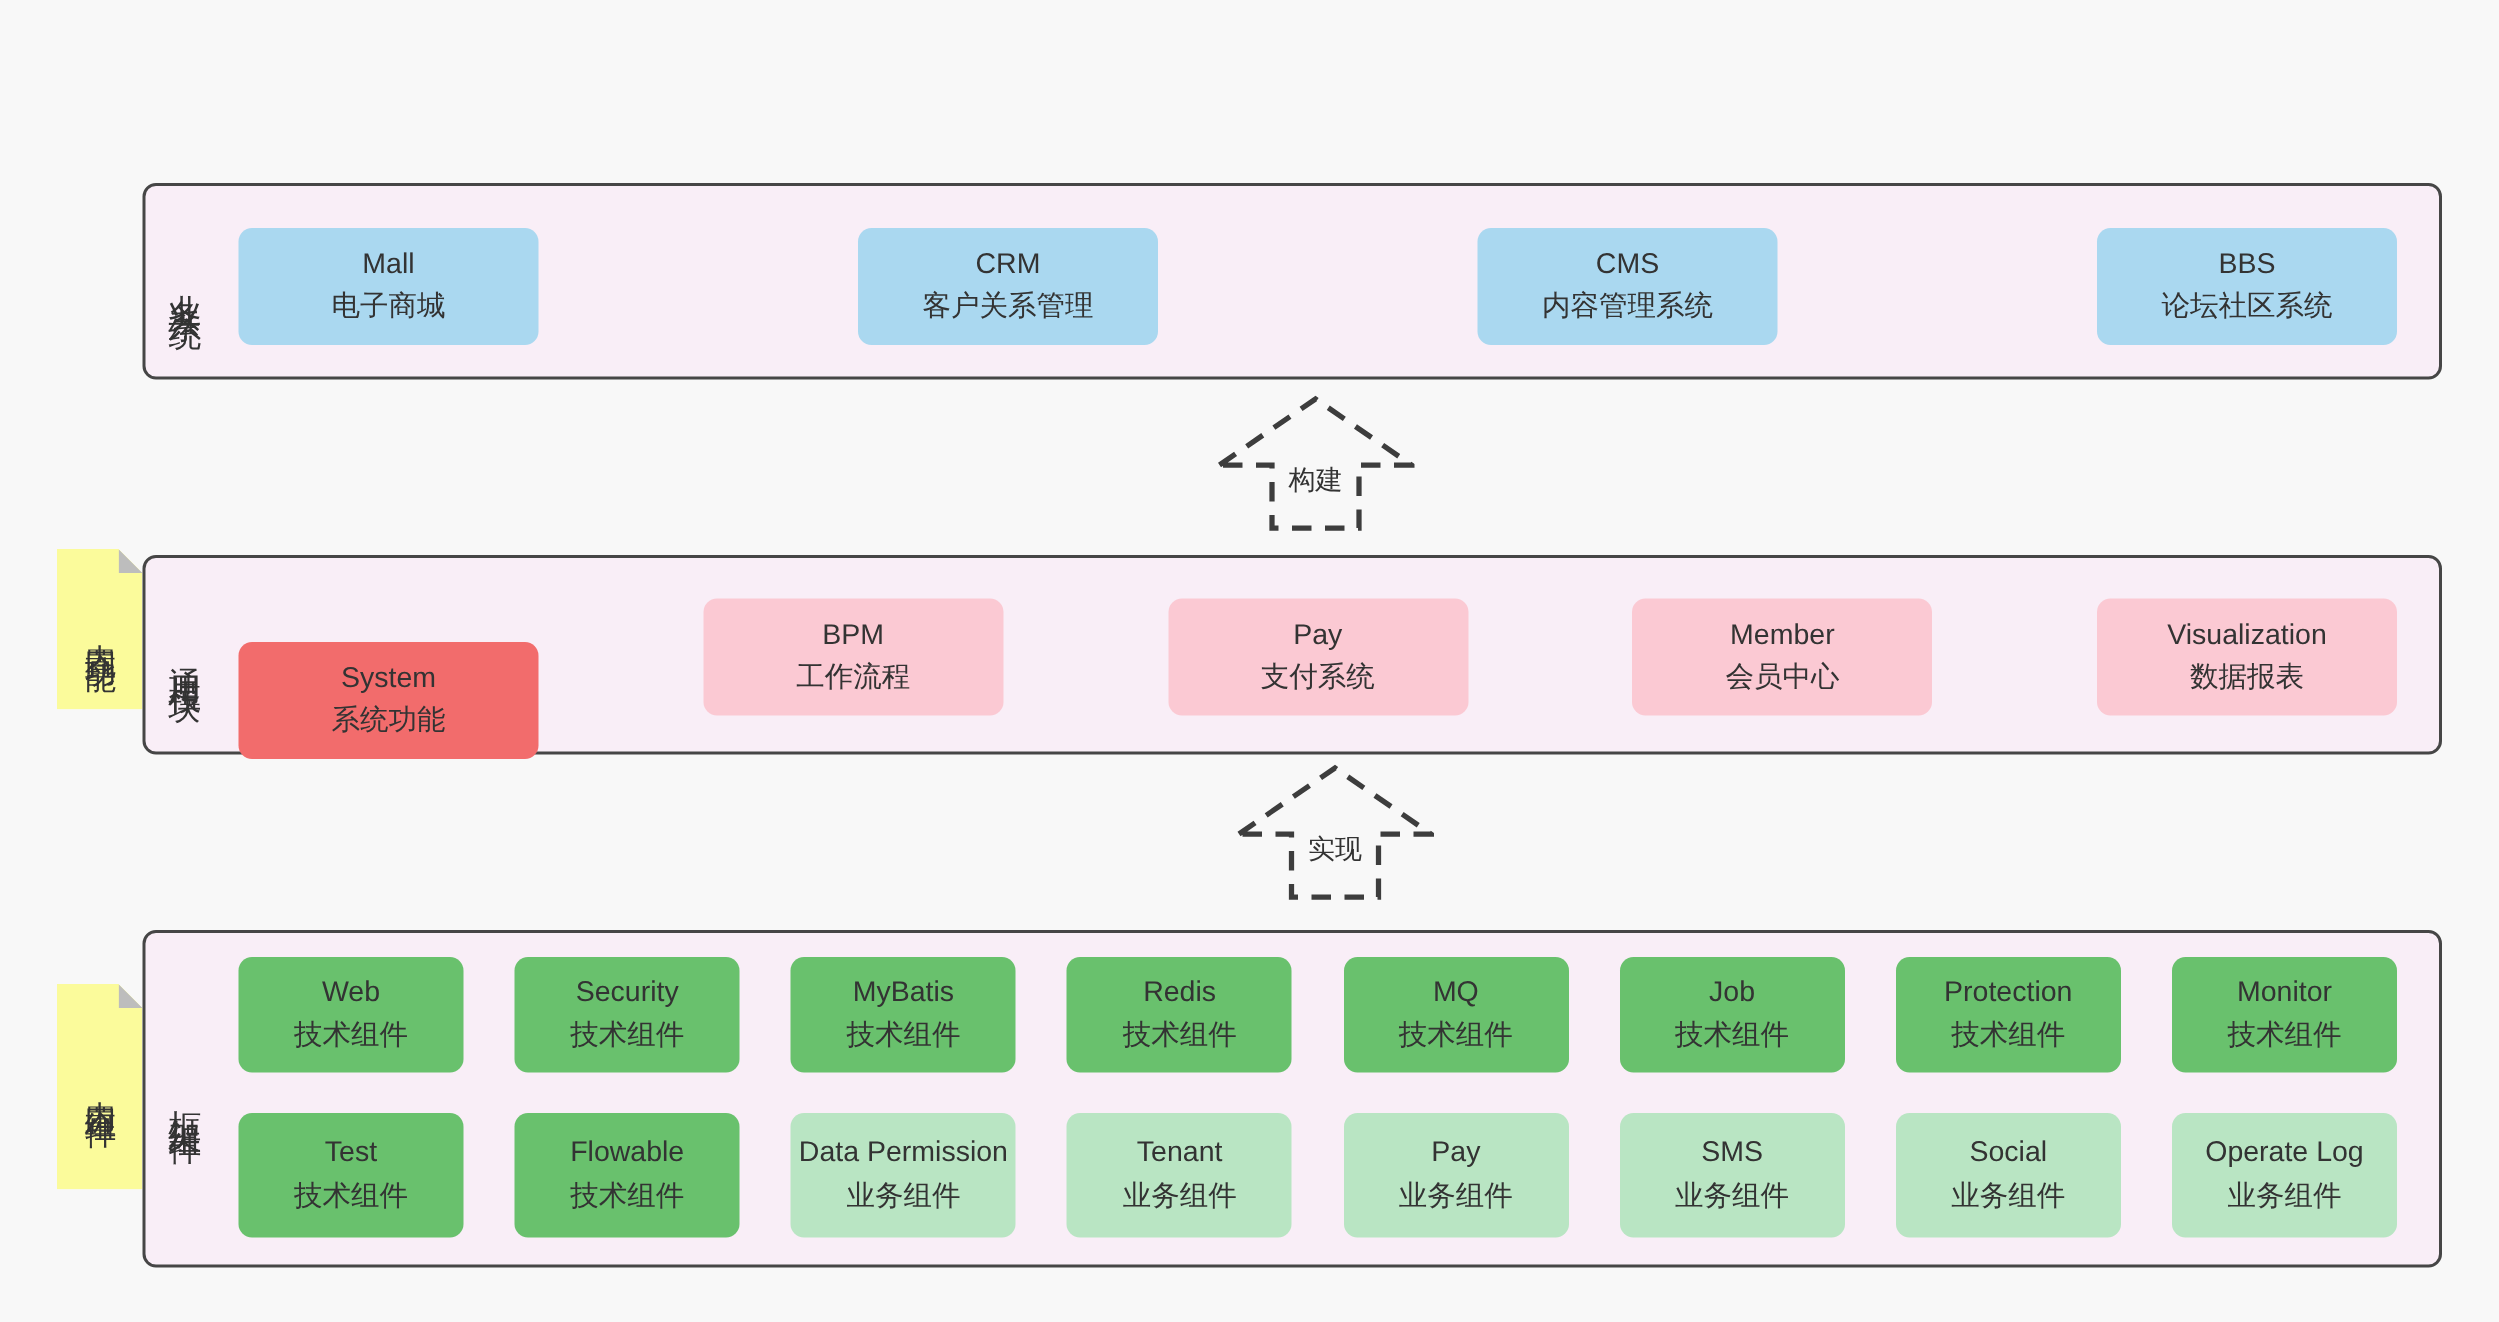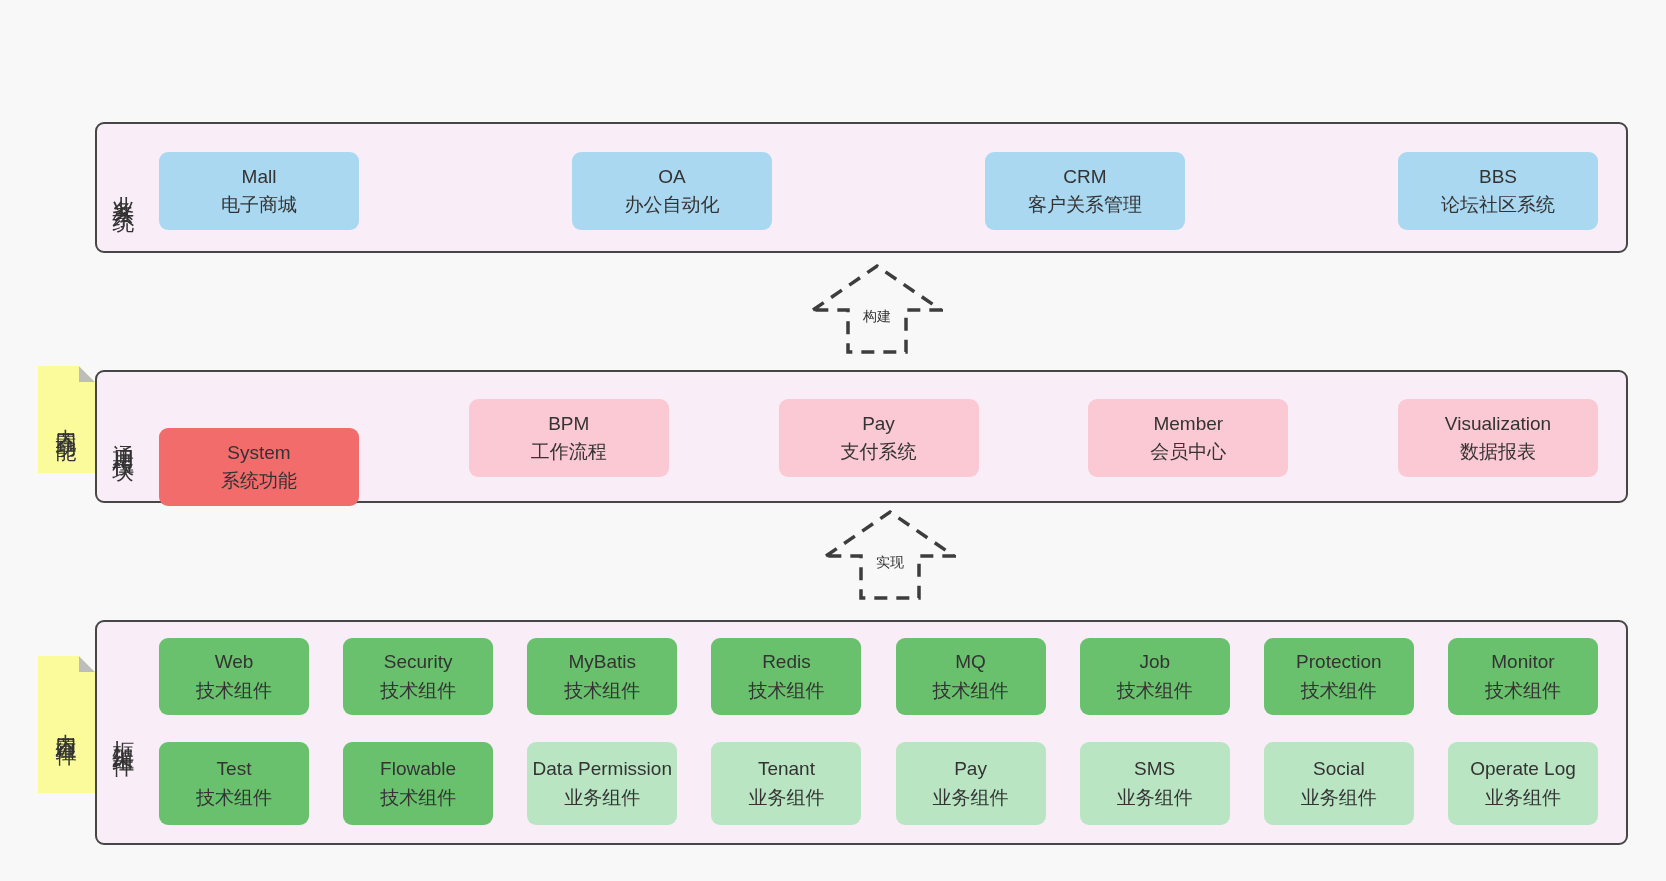--- a/index.html
+++ b/index.html
@@ -103,42 +103,42 @@
   .arrow { position:absolute; width:132px; height:94px; }
   #arrow-build     { left:811px; top:260px; }
   #arrow-implement { left:824px; top:506px; }
   .arrow svg { display:block; }
   .arrow-label {
     position:absolute;
     left:50%; top:47px;
     transform:translateX(-50%);
     background:#f8f8f8;
     padding:1px 5px;
-    font-size:14px;
+    font-size:18px;
     color:#333333;
     white-space:nowrap;
   }
 </style>
 </head>
 <body>
 
 <div class="layer" id="layer-business">
   <div class="layer-label">业务系统</div>
   <div class="row row-wide">
     <div class="box blue">
       <span>Mall</span>
       <span>电子商城</span>
     </div>
     <div class="box blue">
-      <span>OA</span>
-      <span>办公自动化</span>
-    </div>
-    <div class="box blue">
       <span>CRM</span>
       <span>客户关系管理</span>
+    </div>
+    <div class="box blue">
+      <span>CMS</span>
+      <span>内容管理系统</span>
     </div>
     <div class="box blue">
       <span>BBS</span>
       <span>论坛社区系统</span>
     </div>
   </div>
 </div>
 
 <div class="arrow" id="arrow-build">
   <svg width="132" height="94" viewBox="0 0 132 94">

